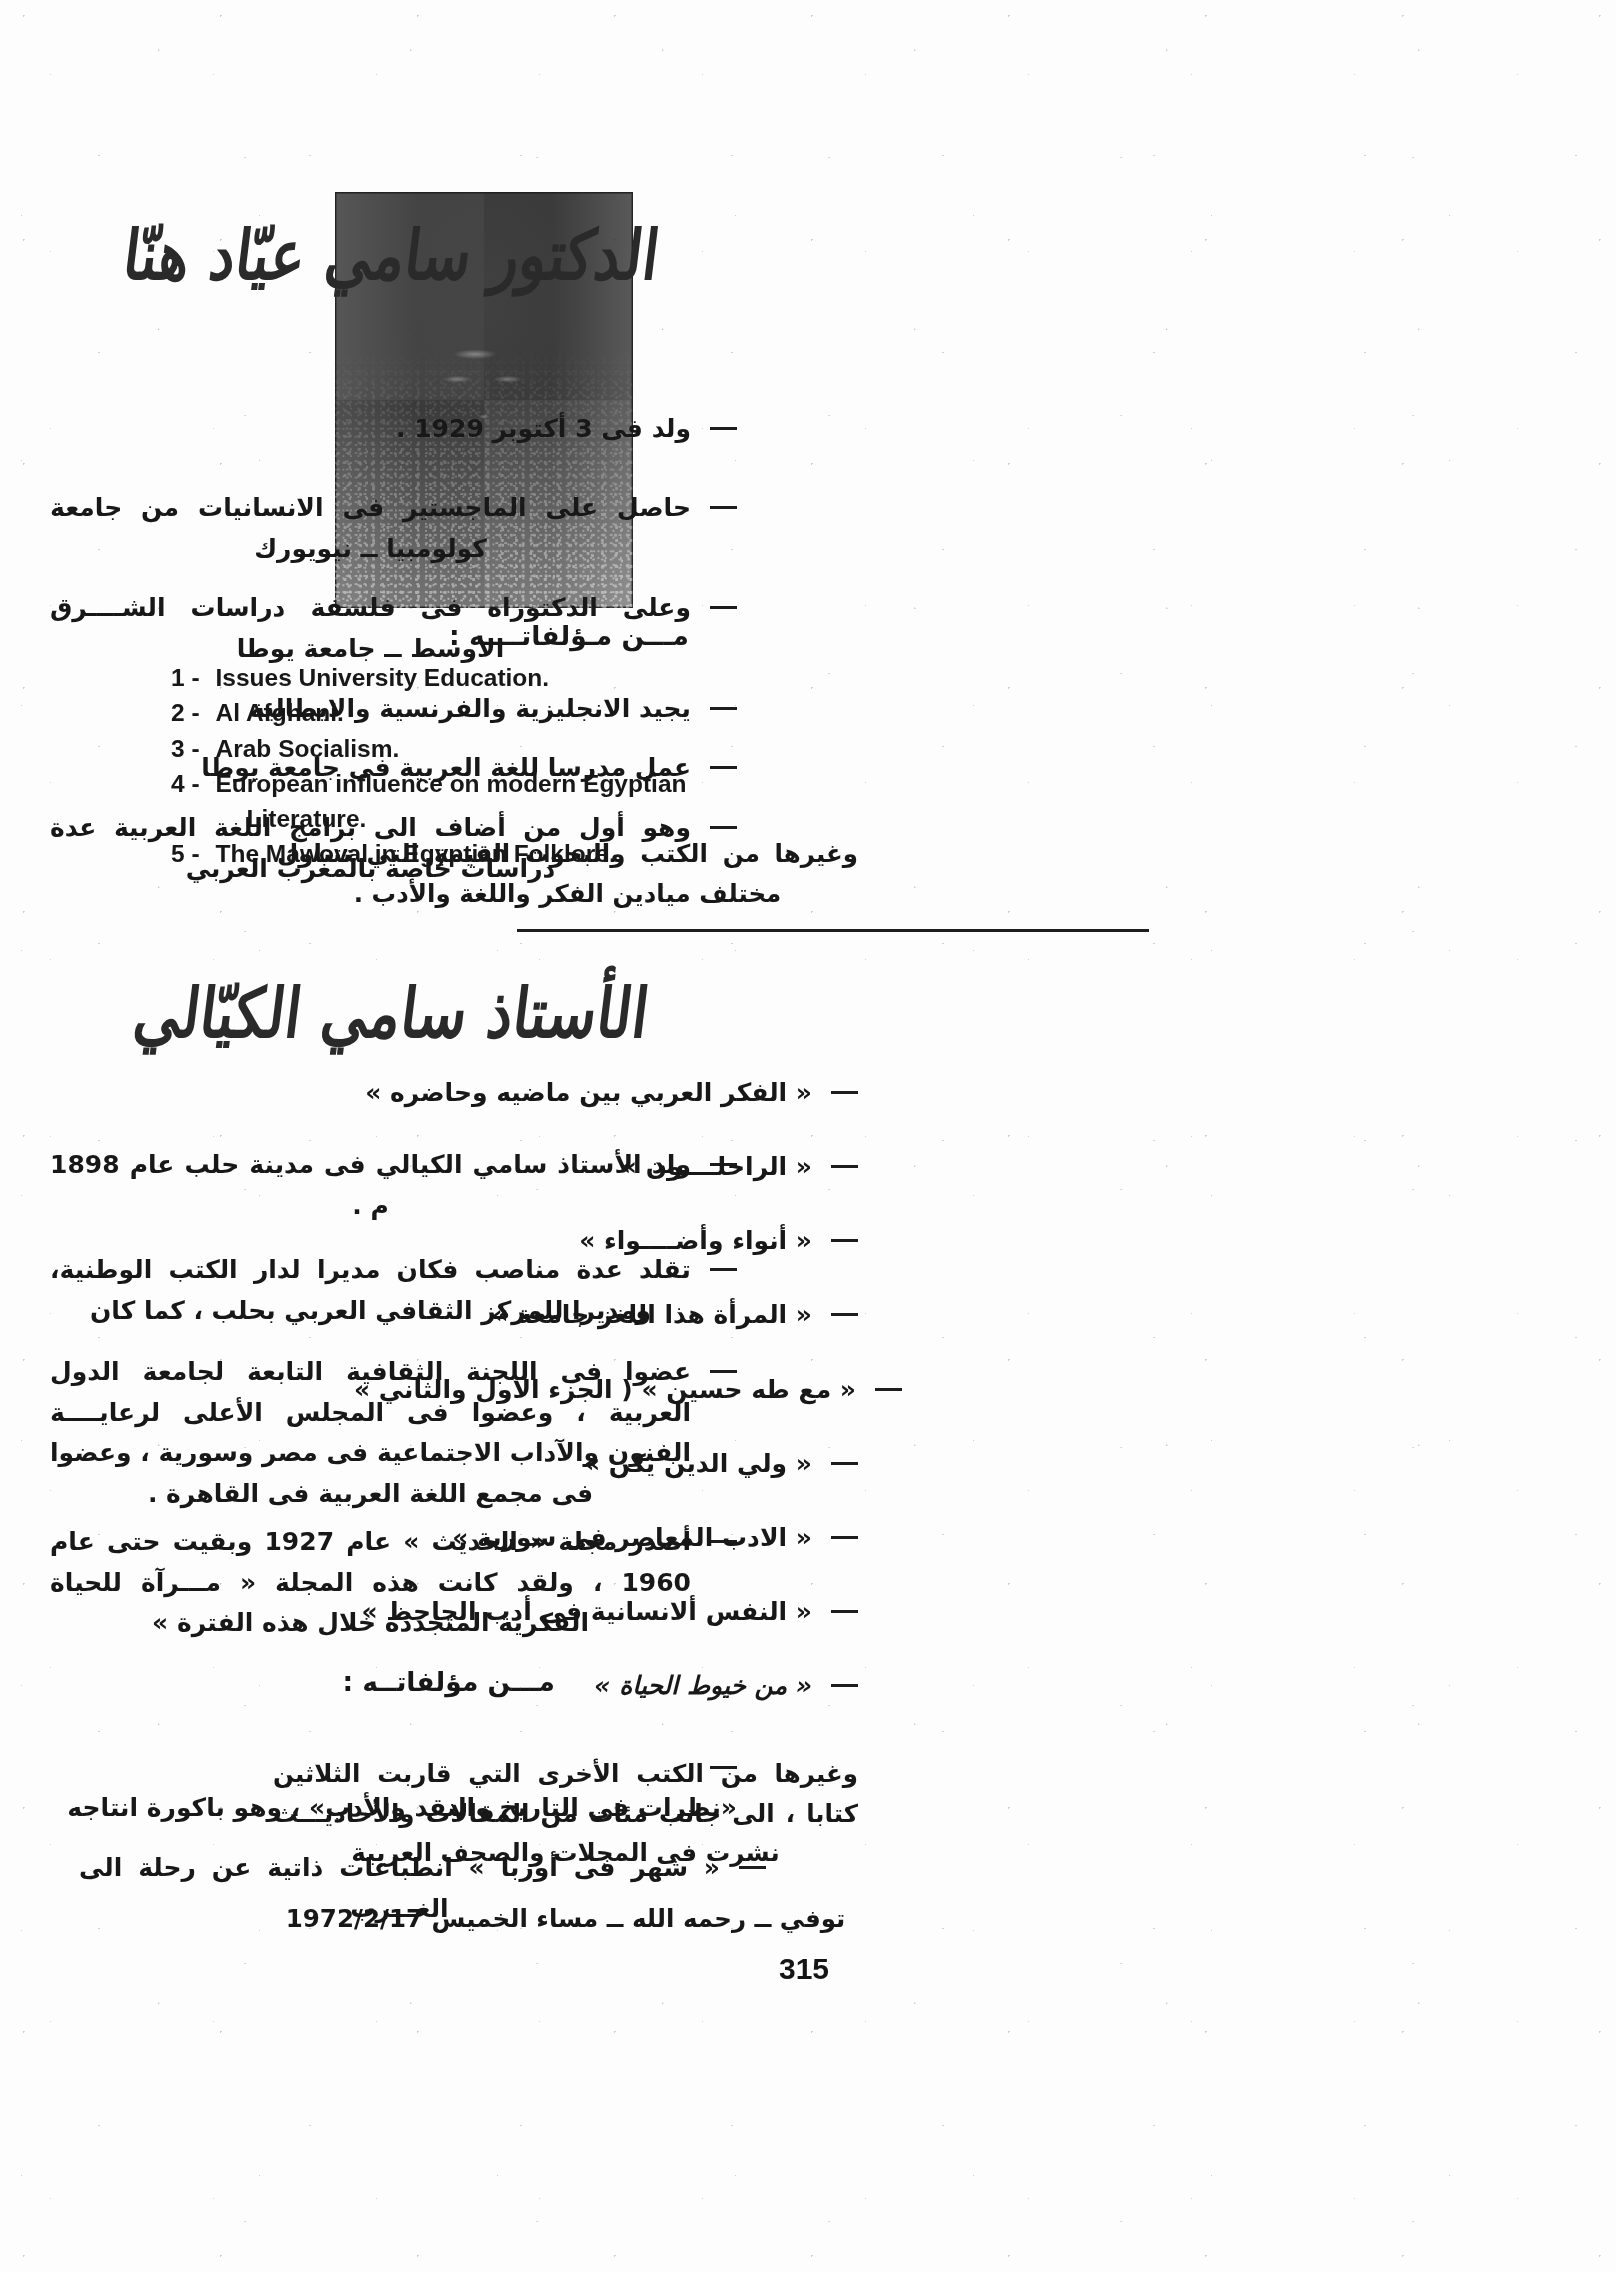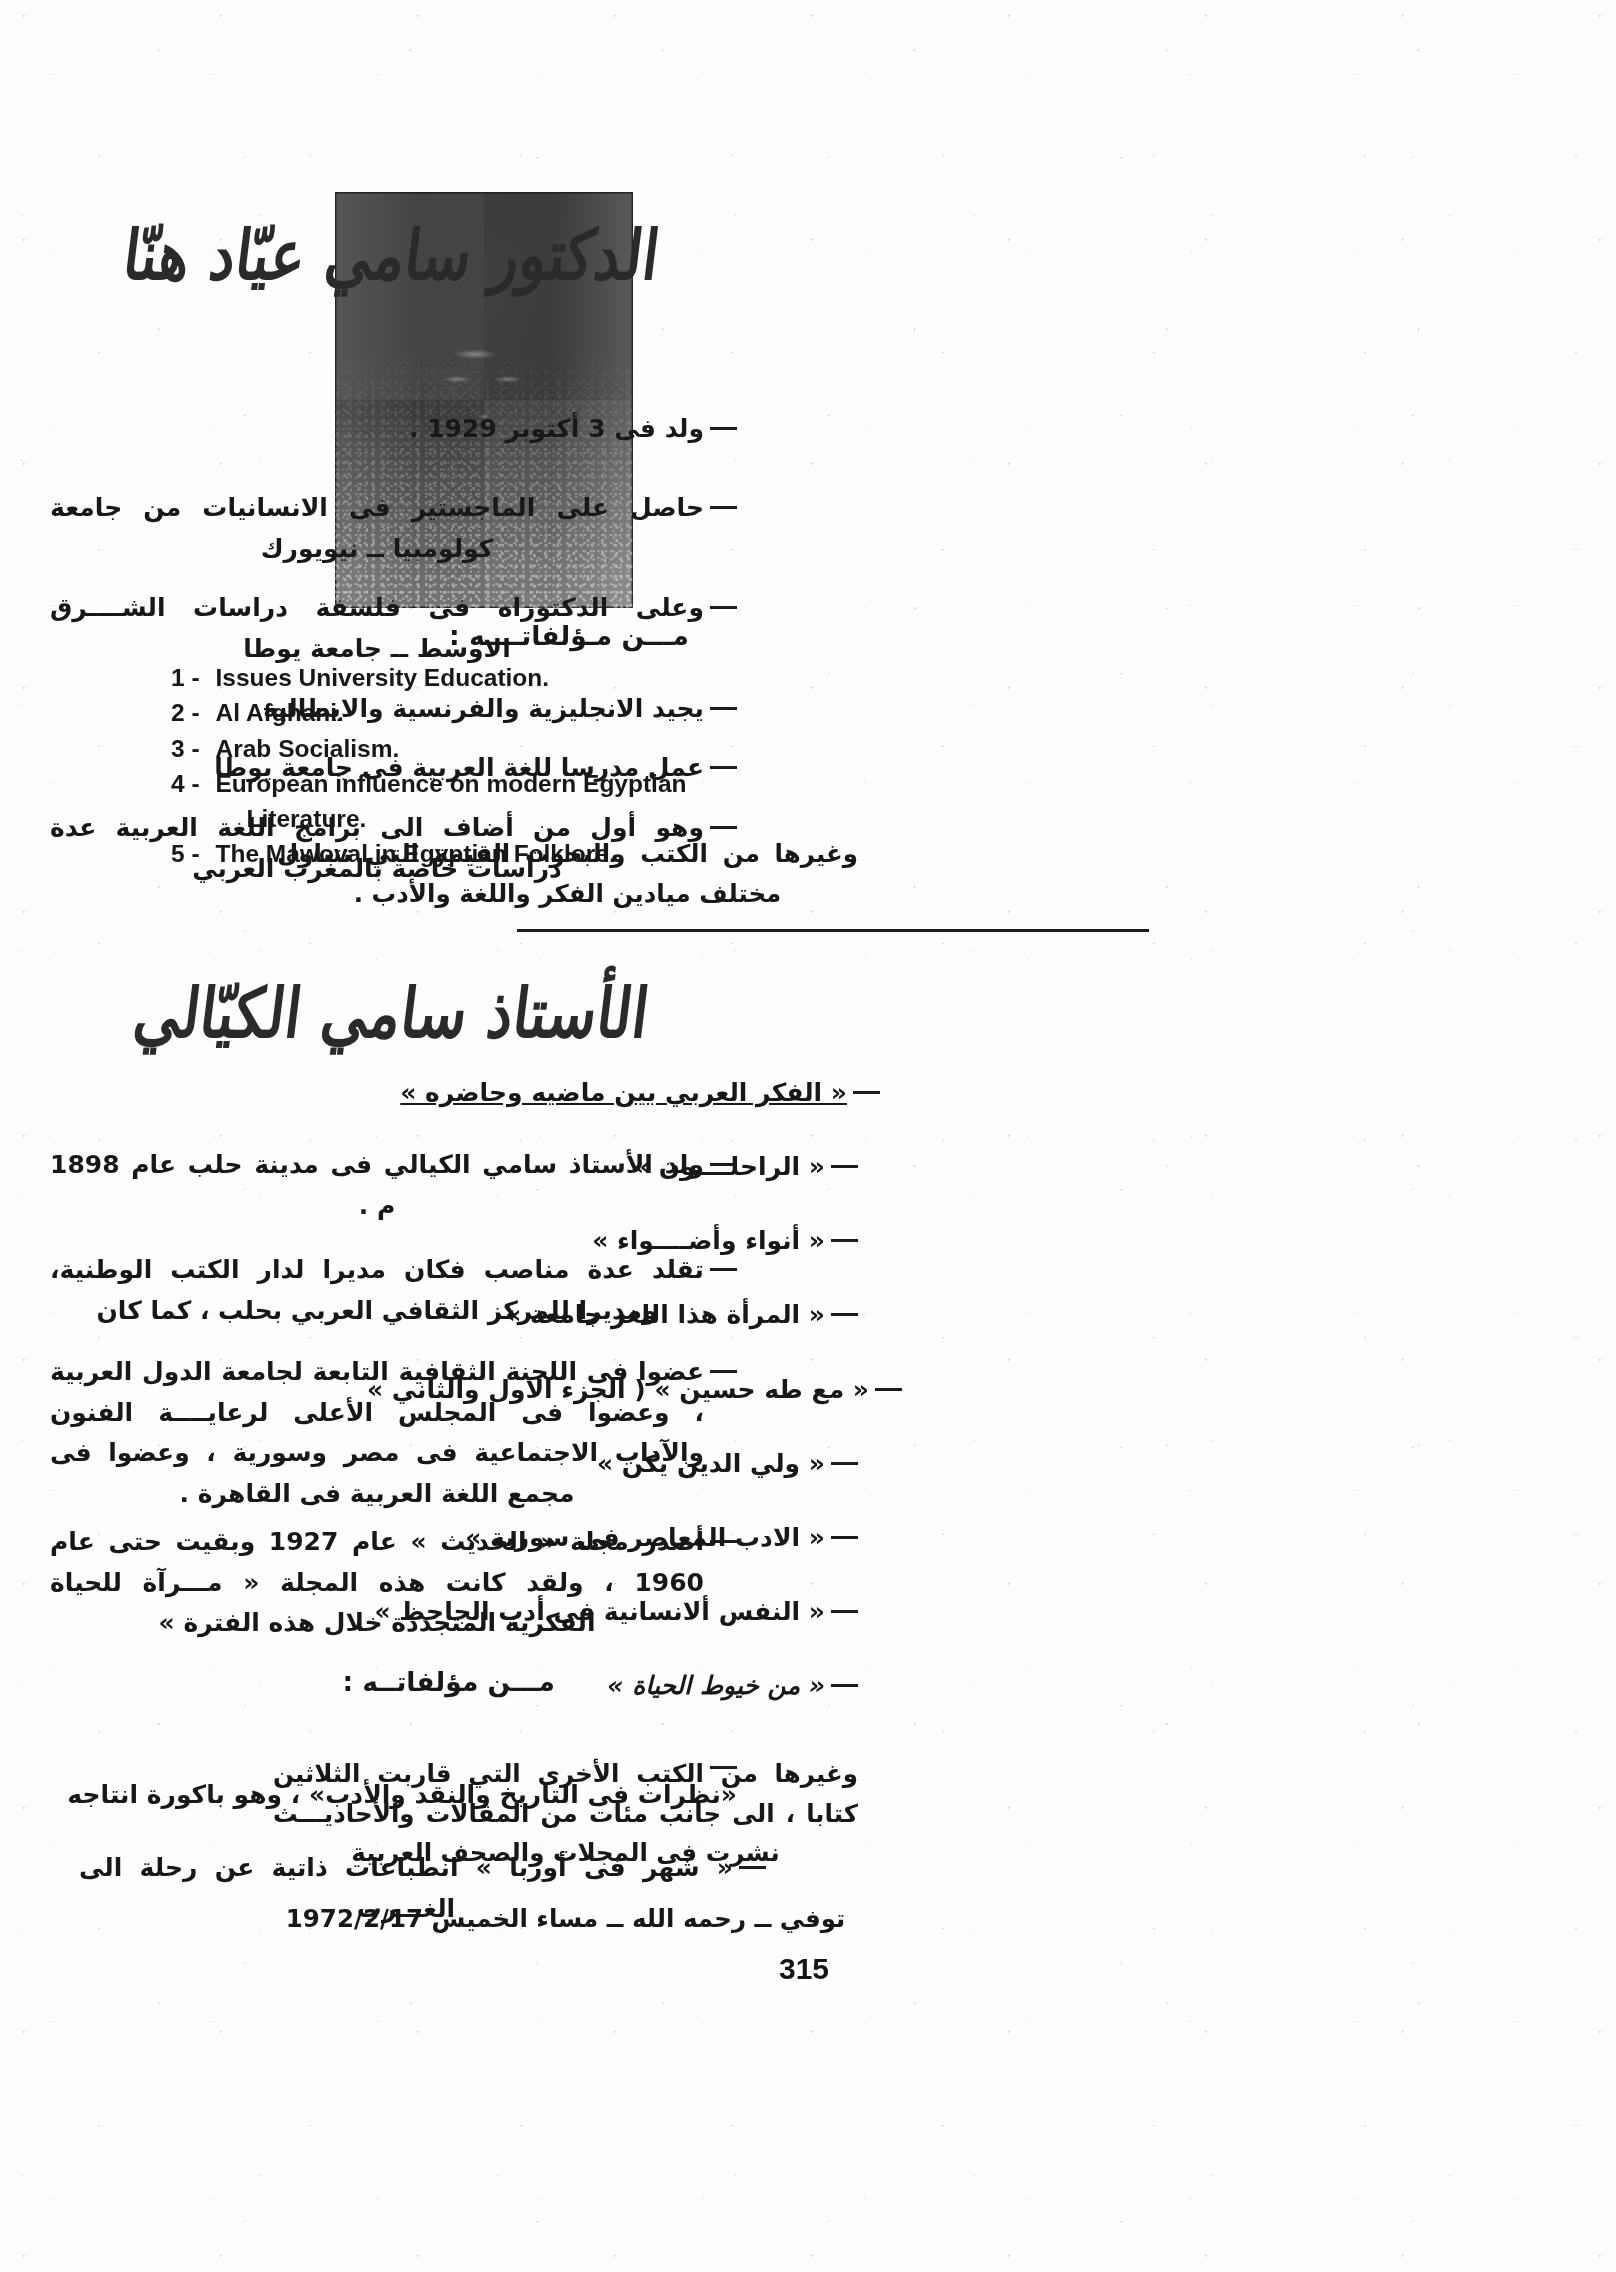--- a/index.html
+++ b/index.html
@@ -105,21 +105,21 @@
     transform: skewX(-7deg) scaleY(1.18);
     letter-spacing: -1.4px;
   }
 
   
   .brow {
     position: absolute;
     display: flex;
     flex-direction: row;
     align-items: flex-start;
-    gap: 6px;
+    gap: 19px;
     margin-left: 20px;
   }
   .dash {
     flex: 0 0 auto;
     width: 27px;
     margin-top: 17.7px;
     border-top: 3.4px solid #1d1d1d;
   }
   .btext {
     flex: 1 1 auto;
@@ -271,21 +271,21 @@
   <div class="brow" style="right:879px; top:1748px; width:687px;flex-direction:column;">
     <span class="dash"></span>
     <span class="btext ar last-center">«نظرات فى التاريخ والنقد والأدب» ، وهو باكورة انتاجه</span>
   </div>
 
   <div class="brow" style="right:850px; top:1848px; width:687px;">
     <span class="dash"></span>
     <span class="btext ar last-center">« شهر فى أوربا » انطباعات ذاتية عن رحلة الى الغـــرب</span>
   </div>
 
-  <div class="brow" style="right:736px; top:1073px; width:585px;text-decoration:underline;">
+  <div class="brow" style="right:758px; top:1073px; width:585px;">
     <span class="dash"></span>
     <span class="btext ar plain">« الفكر العربي بين ماضيه وحاضره »</span>
   </div>
 
   <div class="brow" style="right:758px; top:1147px; width:585px;">
     <span class="dash"></span>
     <span class="btext ar plain">« الراحلــــون »</span>
   </div>
 
   <div class="brow" style="right:758px; top:1221px; width:585px;">

